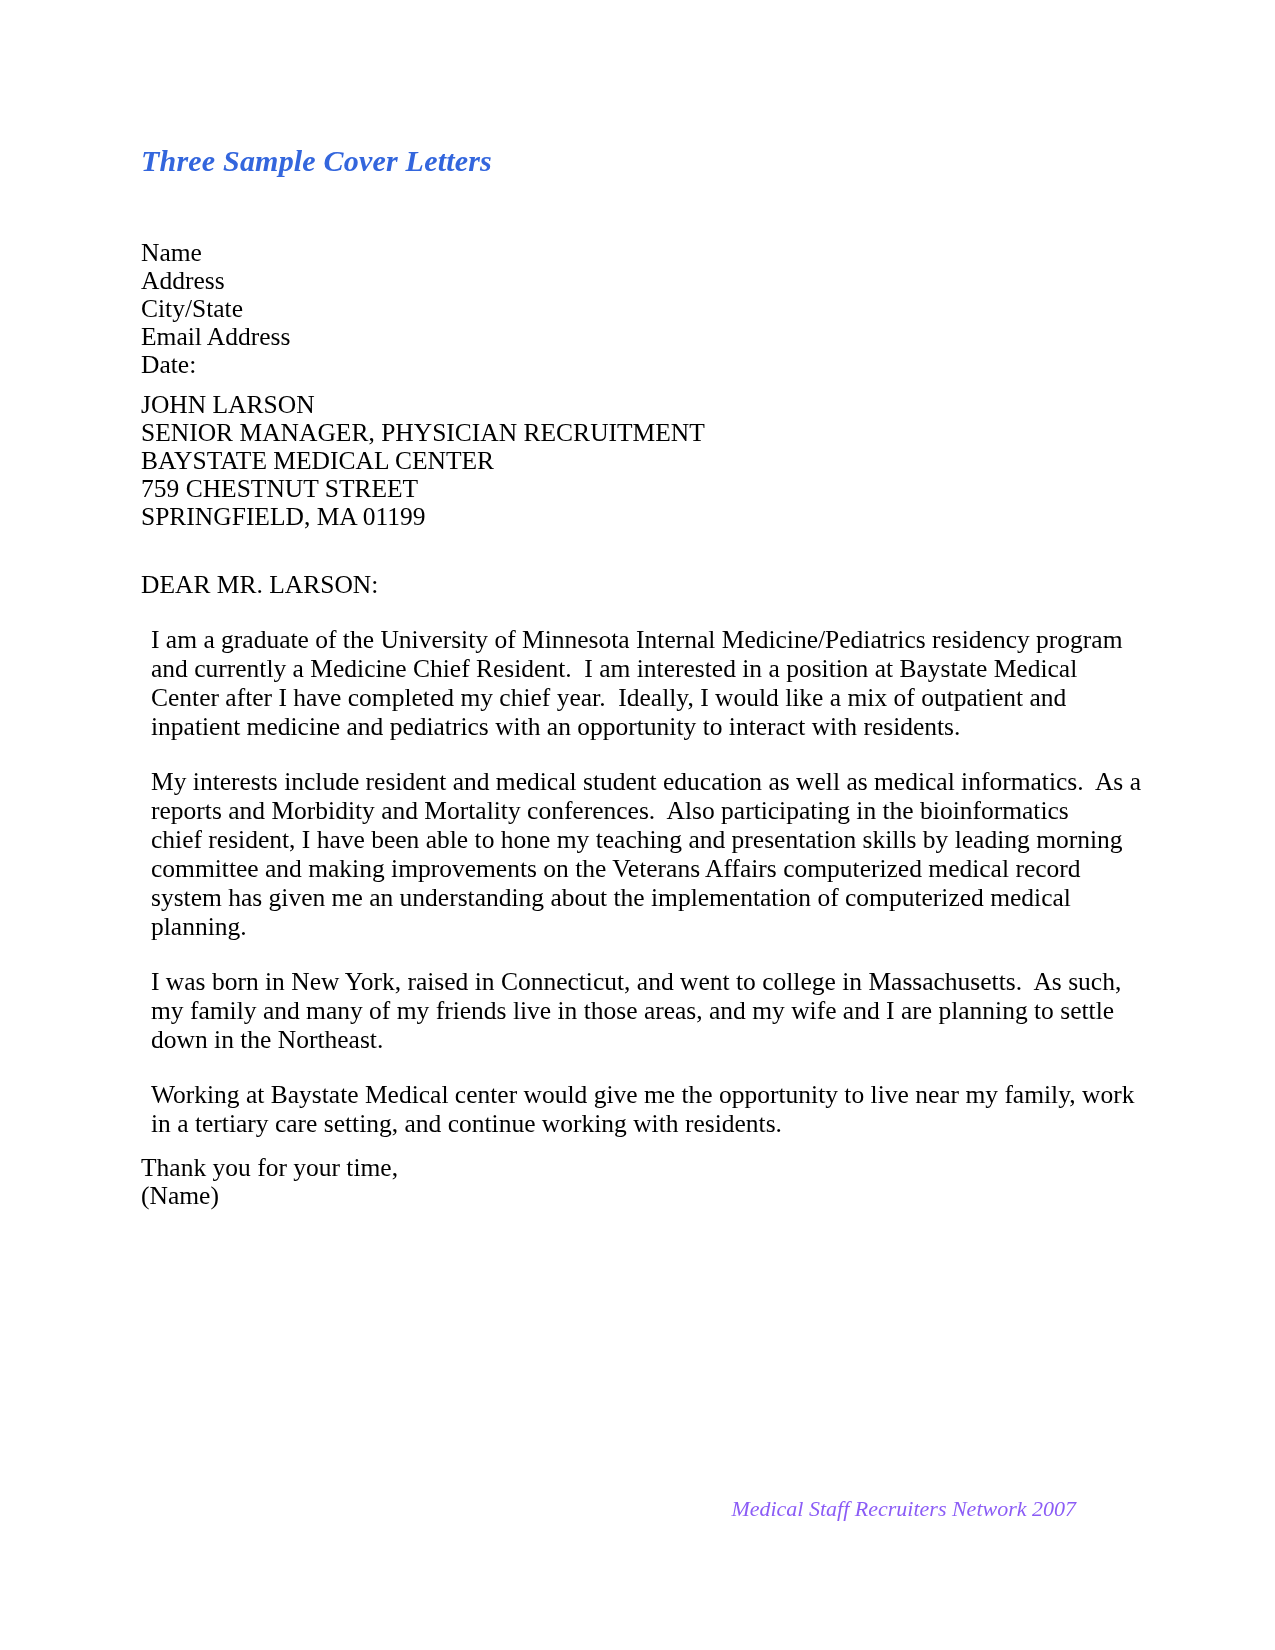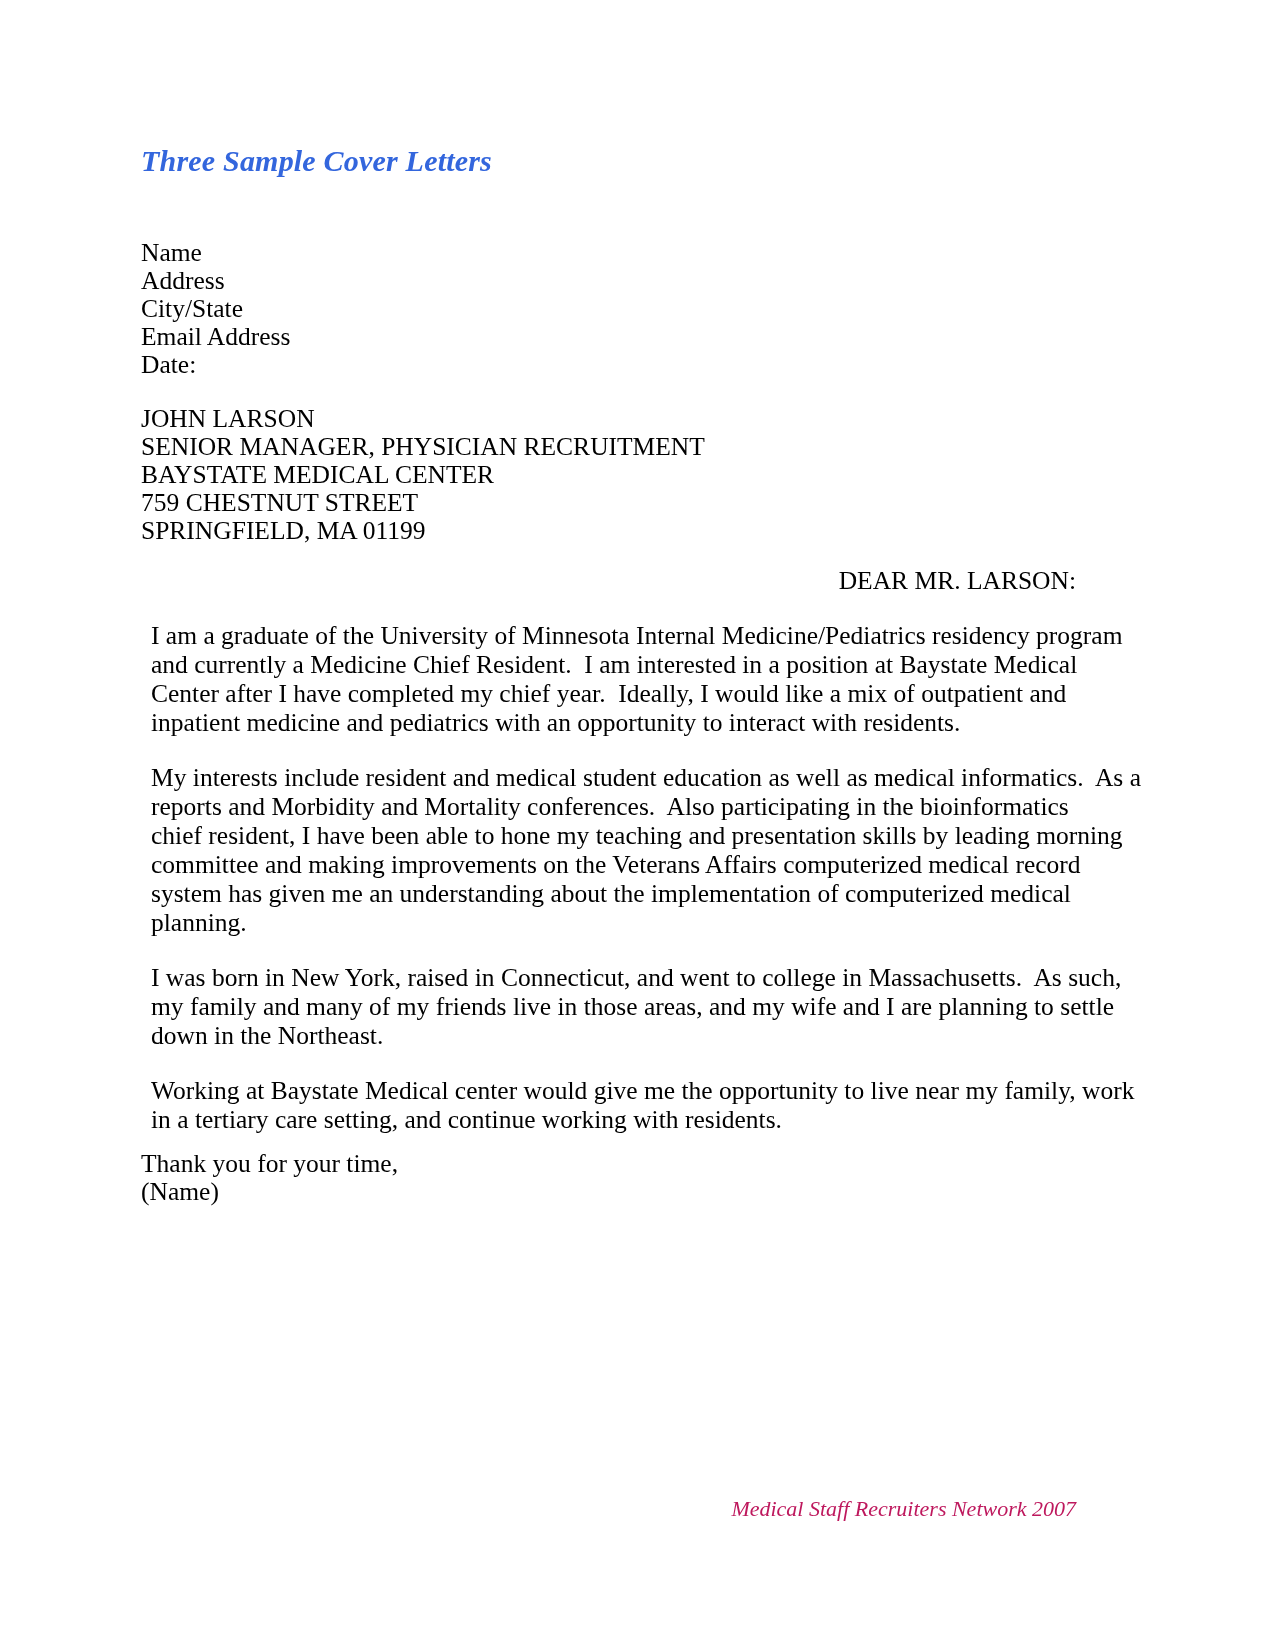--- a/index.html
+++ b/index.html
@@ -51,26 +51,25 @@
     font-size: 25.5px;
     line-height: 28px;
     margin: 0;
   }
 
   .sender-block {
     margin-top: 62px;
   }
 
   .recipient-block {
-    margin-top: 26px;
+    margin-top: 12px;
   }
 
   .salutation {
-    margin-top: 22px;
-    text-align: right;
+    margin-top: 40px;
   }
 
   .body-para {
     font-size: 25.5px;
     line-height: 29px;
     margin: 10px;
     margin-top: 26px;
     text-align: left;
   }
 
@@ -86,21 +85,21 @@
   
   .footer {
     position: absolute;
     left: 141px;
     top: 1496px;
     width: 935px;
     text-align: right;
     font-size: 22px;
     font-style: italic;
     font-family: "Liberation Serif", "DejaVu Serif", serif;
-    color: #be185d;
+    color: #8b5cf6;
     white-space: pre;
   }
 </style>
 </head>
 <body>
 
 <div class="page-sheet">
 
   <div class="page-content">
 

